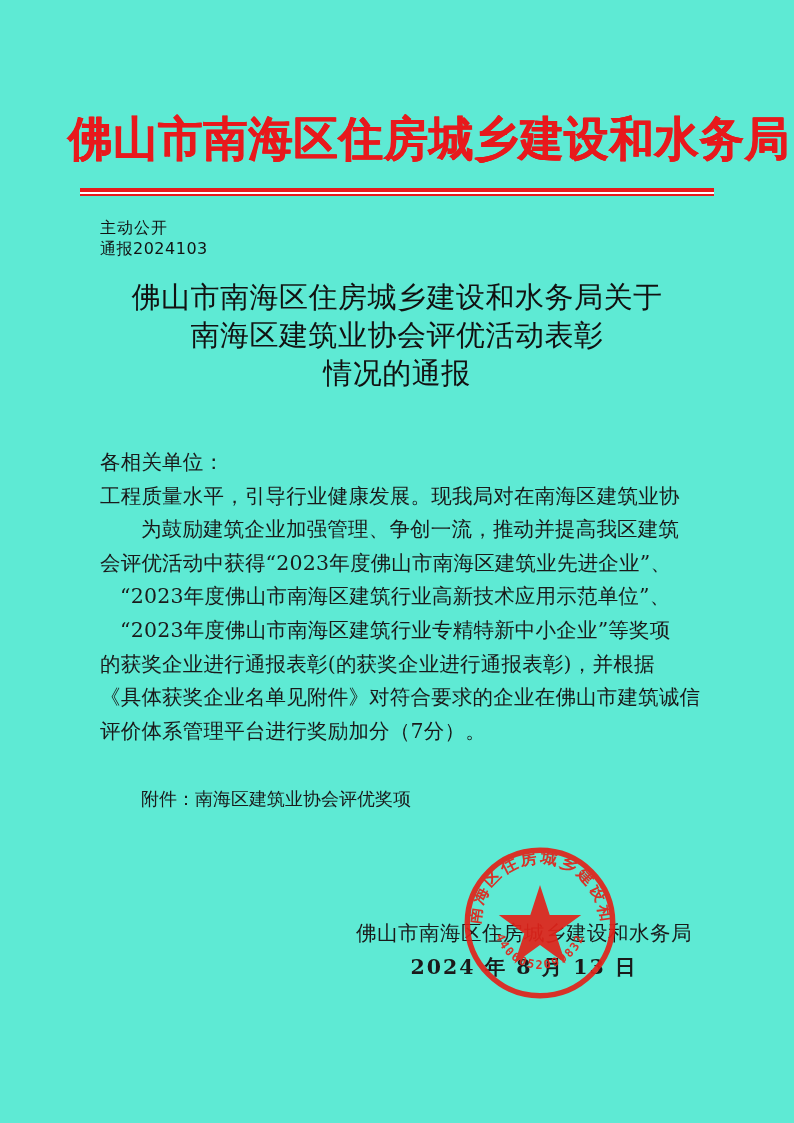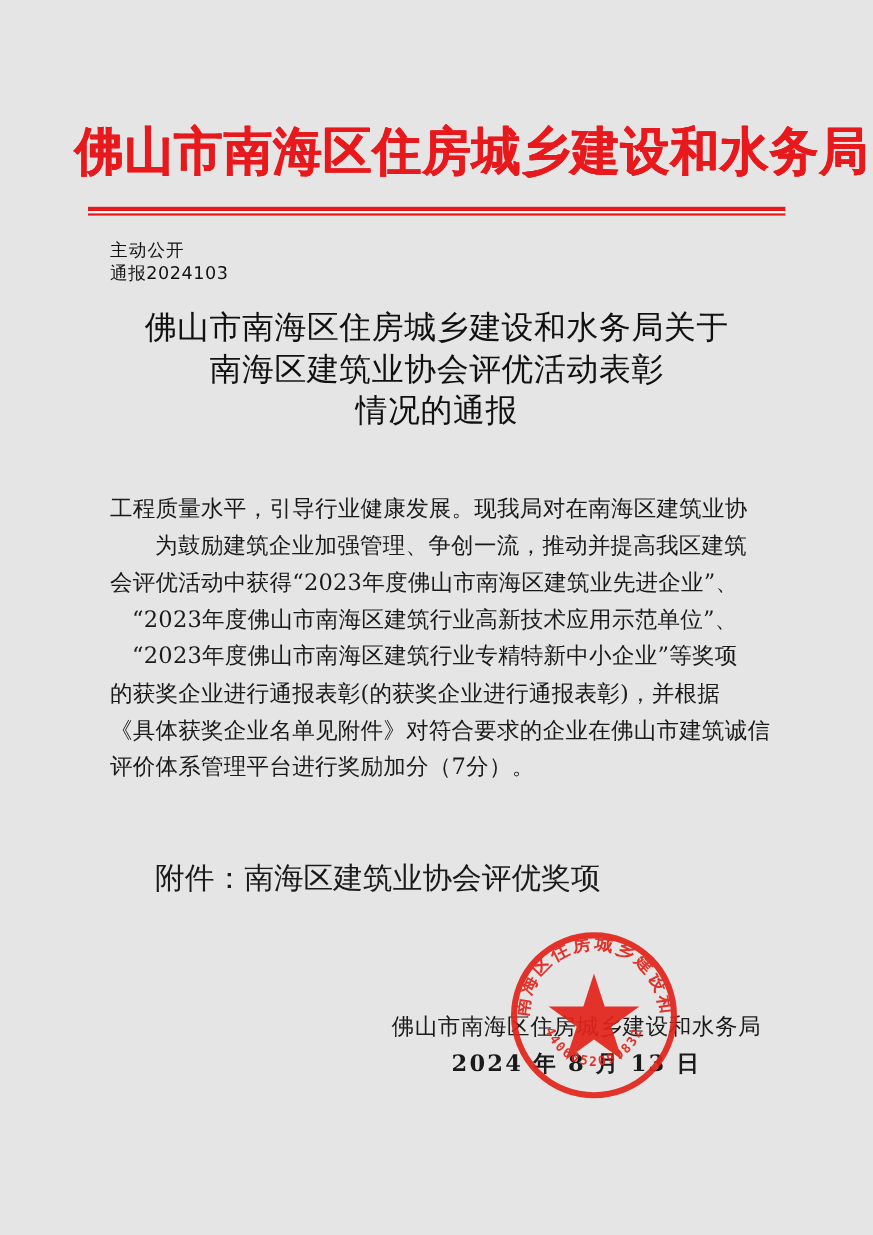--- a/index.html
+++ b/index.html
@@ -13,21 +13,21 @@
     position: relative;
     font-family: "DejaVu Sans", sans-serif;
     overflow: hidden;
   }
 
   .page {
     position: absolute;
     left: 0; top: 0;
     width: 794px;
     height: 1123px;
-    background: #e5e5e5;
+    background: #5eead4;
   }
 
   
   .masthead {
     position: absolute;
     left: 47px;
     top: 108px;
     width: 700px;
     text-align: center;
     color: #e8191c;
@@ -117,21 +117,21 @@
   }
   .para-line.indent-2 { text-indent: 41px; }
   .para-line.indent-1 { text-indent: 20px; }
 
   .attach-line {
     position: absolute;
     left: 100px;
     top: 782px;
     width: 600px;
     font-family: "DejaVu Serif", "Liberation Serif", serif;
-    font-size: 27px;
+    font-size: 18px;
     line-height: 33.6px;
     color: #1a1a1a;
     text-indent: 41px;
     white-space: nowrap;
   }
 
   
   .signature {
     position: absolute;
     left: 340px;
@@ -182,20 +182,21 @@
     <span class="meta-right">通报2024103</span>
   </div>
 
   <div class="doc-title">
     <span class="tline">佛山市南海区住房城乡建设和水务局关于</span>
     <span class="tline">南海区建筑业协会评优活动表彰</span>
     <span class="tline">情况的通报</span>
   </div>
 
   <div class="body-block">
+    <span class="salutation">各相关单位：</span>
     <span class="para-line">工程质量水平，引导行业健康发展。现我局对在南海区建筑业协</span>
     <span class="para-line indent-2">为鼓励建筑企业加强管理、争创一流，推动并提高我区建筑</span>
     <span class="para-line">会评优活动中获得“2023年度佛山市南海区建筑业先进企业”、</span>
     <span class="para-line indent-1">“2023年度佛山市南海区建筑行业高新技术应用示范单位”、</span>
     <span class="para-line indent-1">“2023年度佛山市南海区建筑行业专精特新中小企业”等奖项</span>
     <span class="para-line">的获奖企业进行通报表彰(的获奖企业进行通报表彰)，并根据</span>
     <span class="para-line">《具体获奖企业名单见附件》对符合要求的企业在佛山市建筑诚信</span>
     <span class="para-line">评价体系管理平台进行奖励加分（7分）。</span>
   </div>
 

